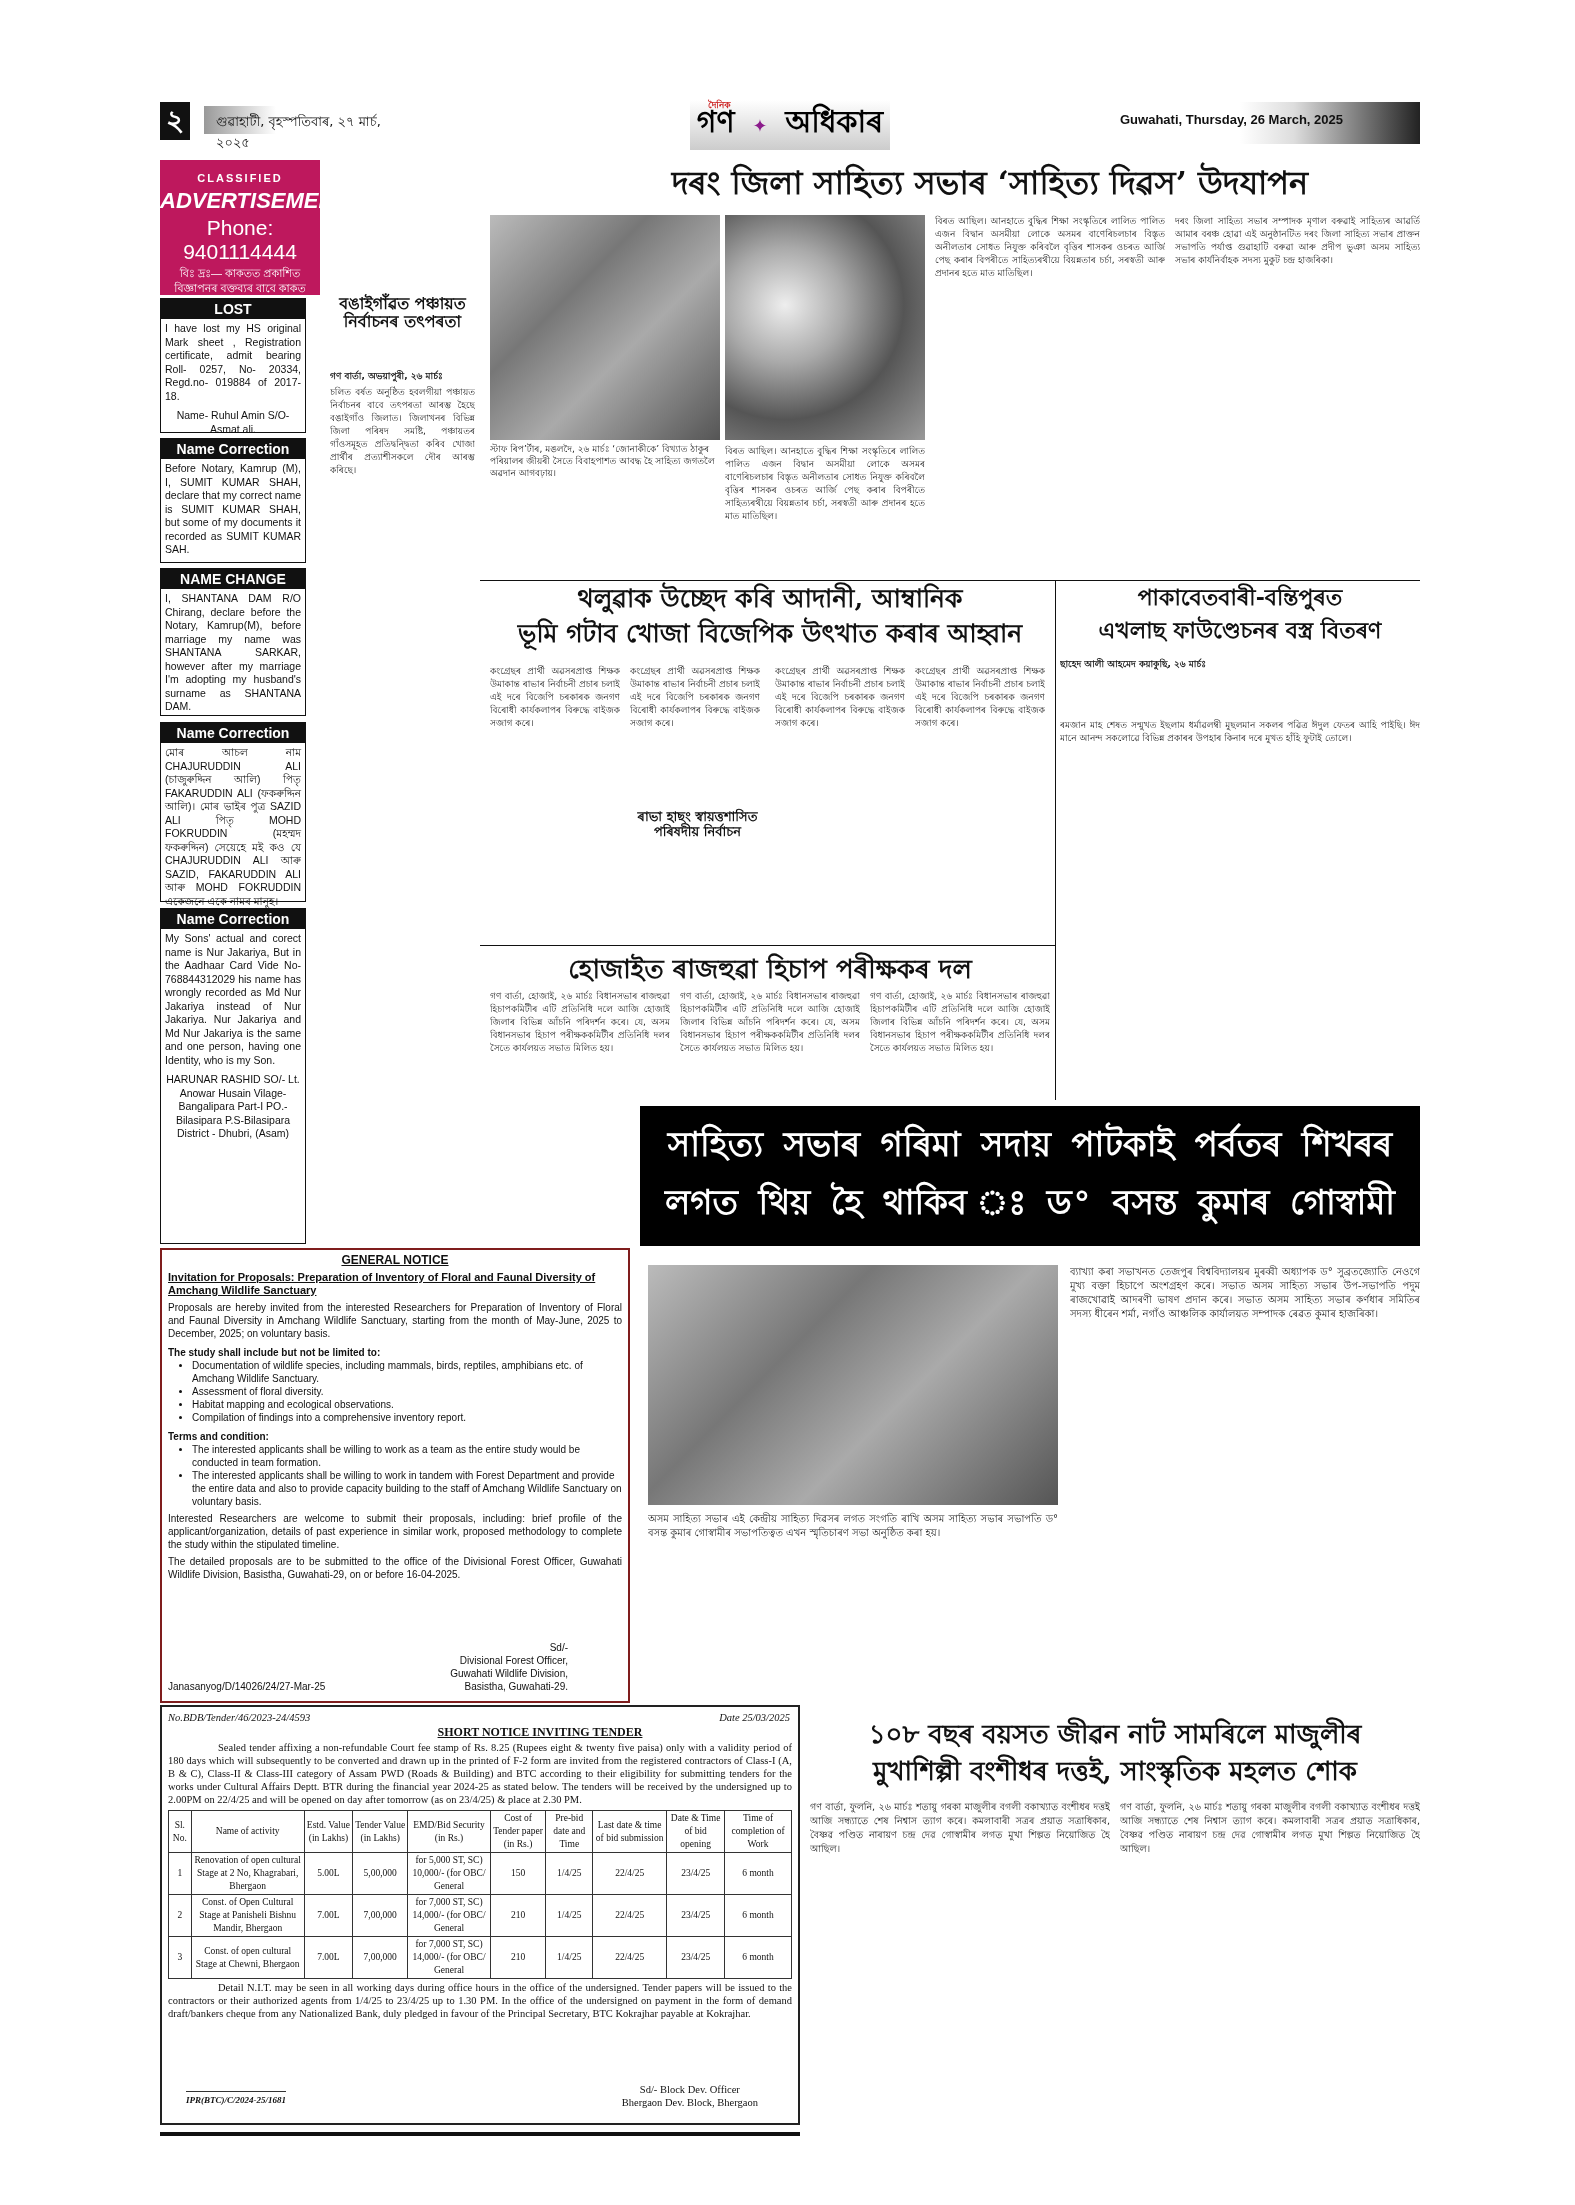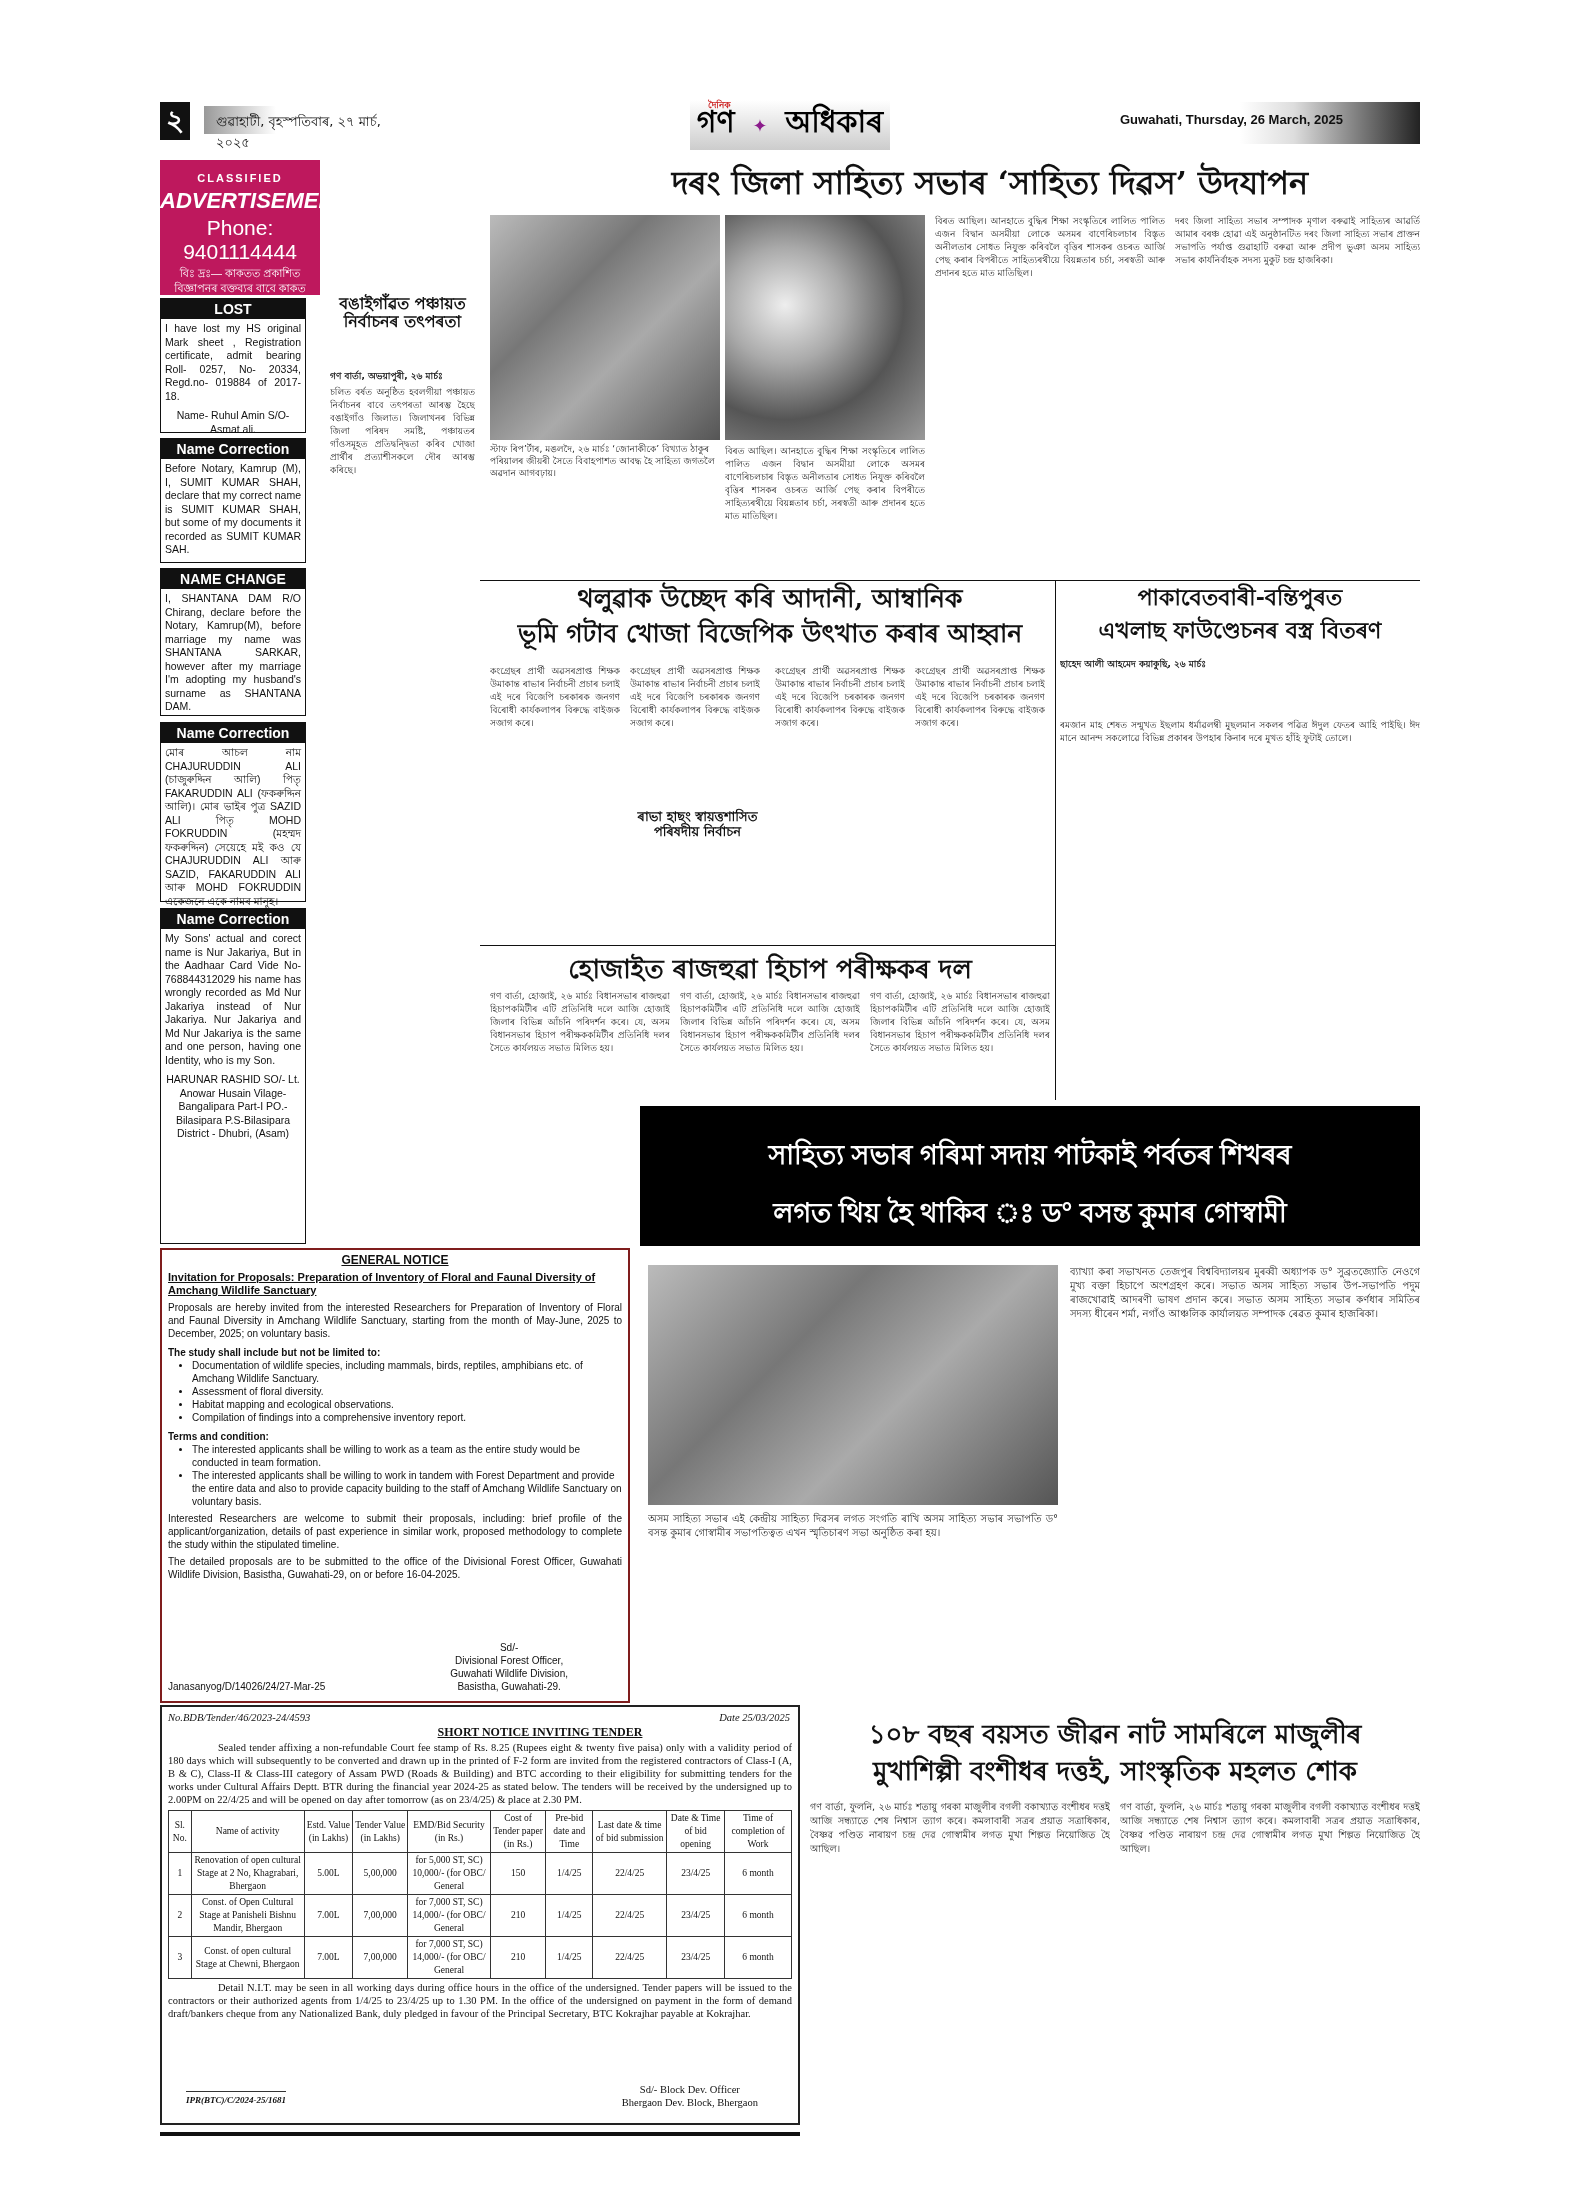--- a/index.html
+++ b/index.html
@@ -27,29 +27,29 @@
   .ad-box .body { font-size: 10.5px; line-height: 13.5px; padding: 3px 4px; text-align: justify; }
   .ad-box .sig { text-align: center; }
 
   
   .headline { font-family: "DejaVu Serif", serif; font-weight: bold; color: #111; text-align: center; line-height: 1.15; }
   .col-text { font-size: 9px; line-height: 13px; color: #222; text-align: justify; overflow: hidden; font-family: "DejaVu Sans", sans-serif; }
   .photo { background: linear-gradient(135deg, #bbb 0%, #777 35%, #aaa 60%, #555 100%); }
   .photo2 { background: radial-gradient(ellipse at 30% 40%, #eee 0%, #aaa 30%, #555 60%, #999 100%); }
   .caption { font-size: 9px; line-height: 12px; color: #222; overflow: hidden; }
 
-  .banner { left: 640px; top: 1106px; width: 780px; height: 140px; background: #000; color: #fff; font-family: Liberation Sans, sans-serif; font-weight: bold; text-align: center; font-size: 27px; line-height: 58px; padding-top: 20px; }
+  .banner { left: 640px; top: 1106px; width: 780px; height: 140px; background: #000; color: #fff; font-family: Liberation Mono, monospace; font-weight: bold; text-align: center; font-size: 34px; line-height: 58px; padding-top: 12px; }
 
   .notice { left: 160px; top: 1248px; width: 470px; height: 455px; border: 2px solid #7f1d1d; font-family: "Liberation Sans", sans-serif; font-size: 10px; line-height: 13px; padding: 4px 6px; }
   .notice h3 { text-align: center; font-size: 12px; text-decoration: underline; margin-bottom: 4px; }
   .notice h4 { text-align: left; font-size: 11px; text-decoration: underline; }
   .notice p { text-align: justify; margin: 4px 0; }
   .notice ul { margin-left: 24px; list-style: disc; }
   .notice .bold { font-weight: bold; margin-top: 6px; }
-  .notice .sign { position: absolute; right: 60px; bottom: 8px; text-align: center; margin-left: 18px; }
+  .notice .sign { position: absolute; right: 60px; bottom: 8px; text-align: right; margin-left: 18px; }
   .notice .ref { position: absolute; left: 6px; bottom: 8px; }
 
   .tender { left: 160px; top: 1705px; width: 640px; height: 420px; border: 2px solid #222; font-family: "Liberation Serif", serif; font-size: 10.5px; line-height: 13px; padding: 4px 6px; }
   .tender .tno { font-style: italic; }
   .tender .tdate { position: absolute; right: 8px; top: 4px; font-style: italic; }
   .tender .ttitle { text-align: center; font-weight: bold; text-decoration: underline; font-size: 12px; margin: 2px 0 2px 120px; }
   .tender .tbody { text-indent: 50px; text-align: justify; }
   .tender table { border-collapse: collapse; width: 100%; margin-top: 4px; font-size: 9.5px; }
   .tender th, .tender td { border: 1px solid #333; text-align: center; padding: 1px 2px; font-weight: normal; vertical-align: middle; }
   .tender .detail { text-indent: 50px; text-align: justify; margin-top: 2px; }

